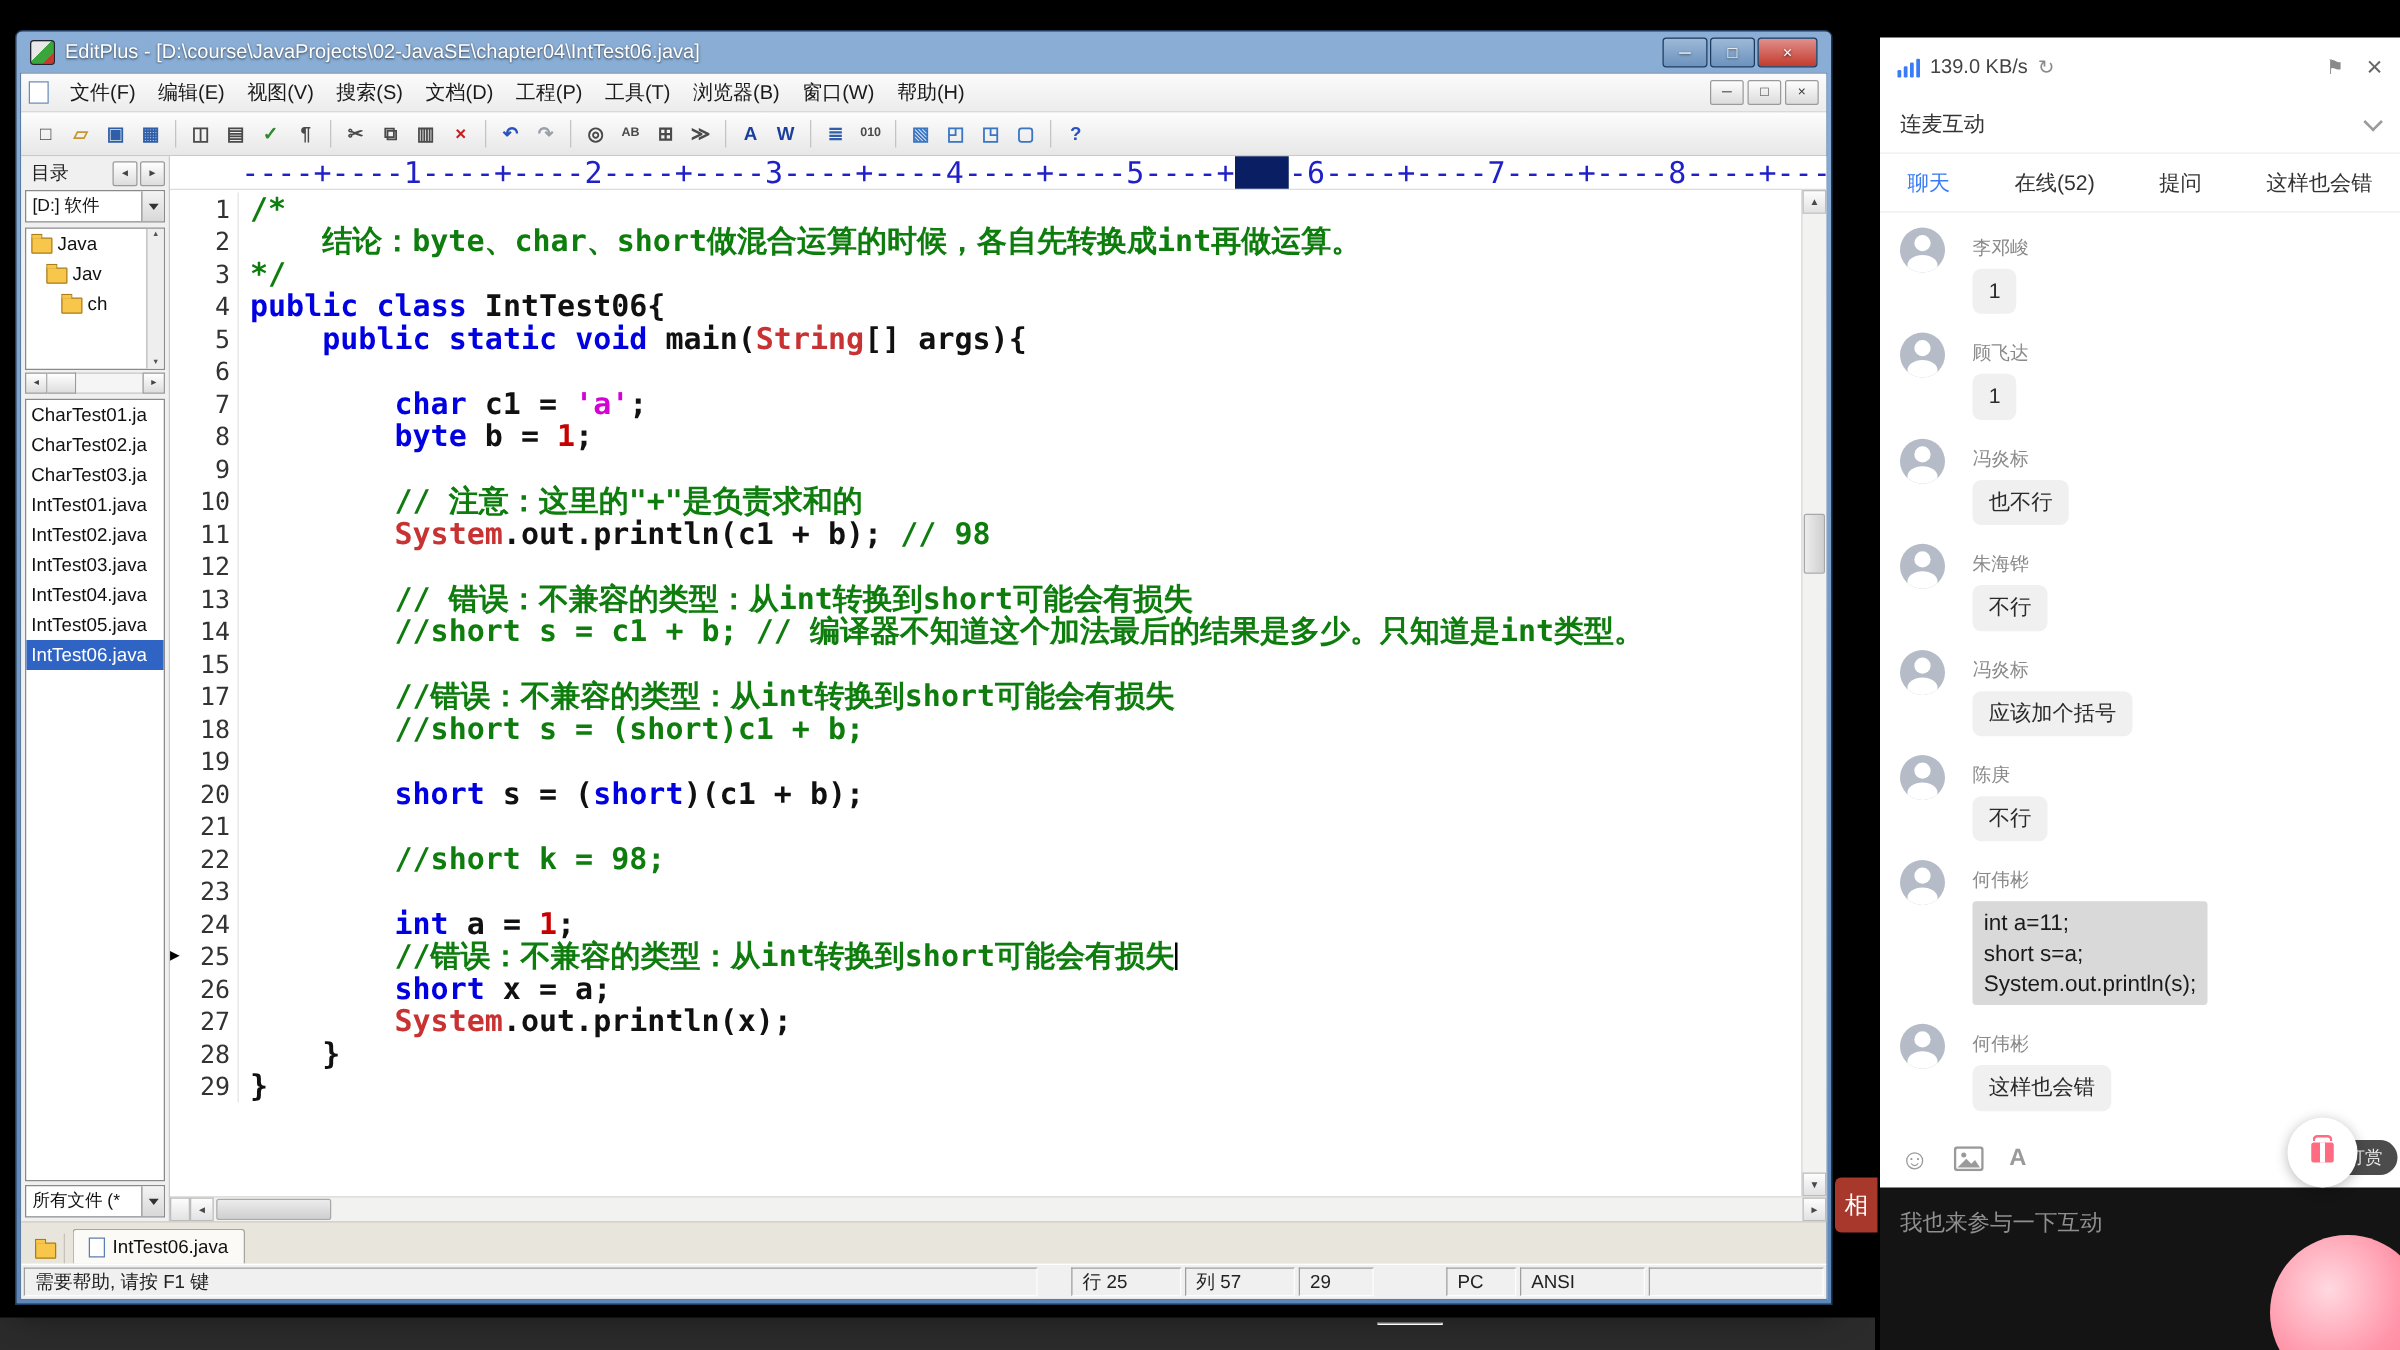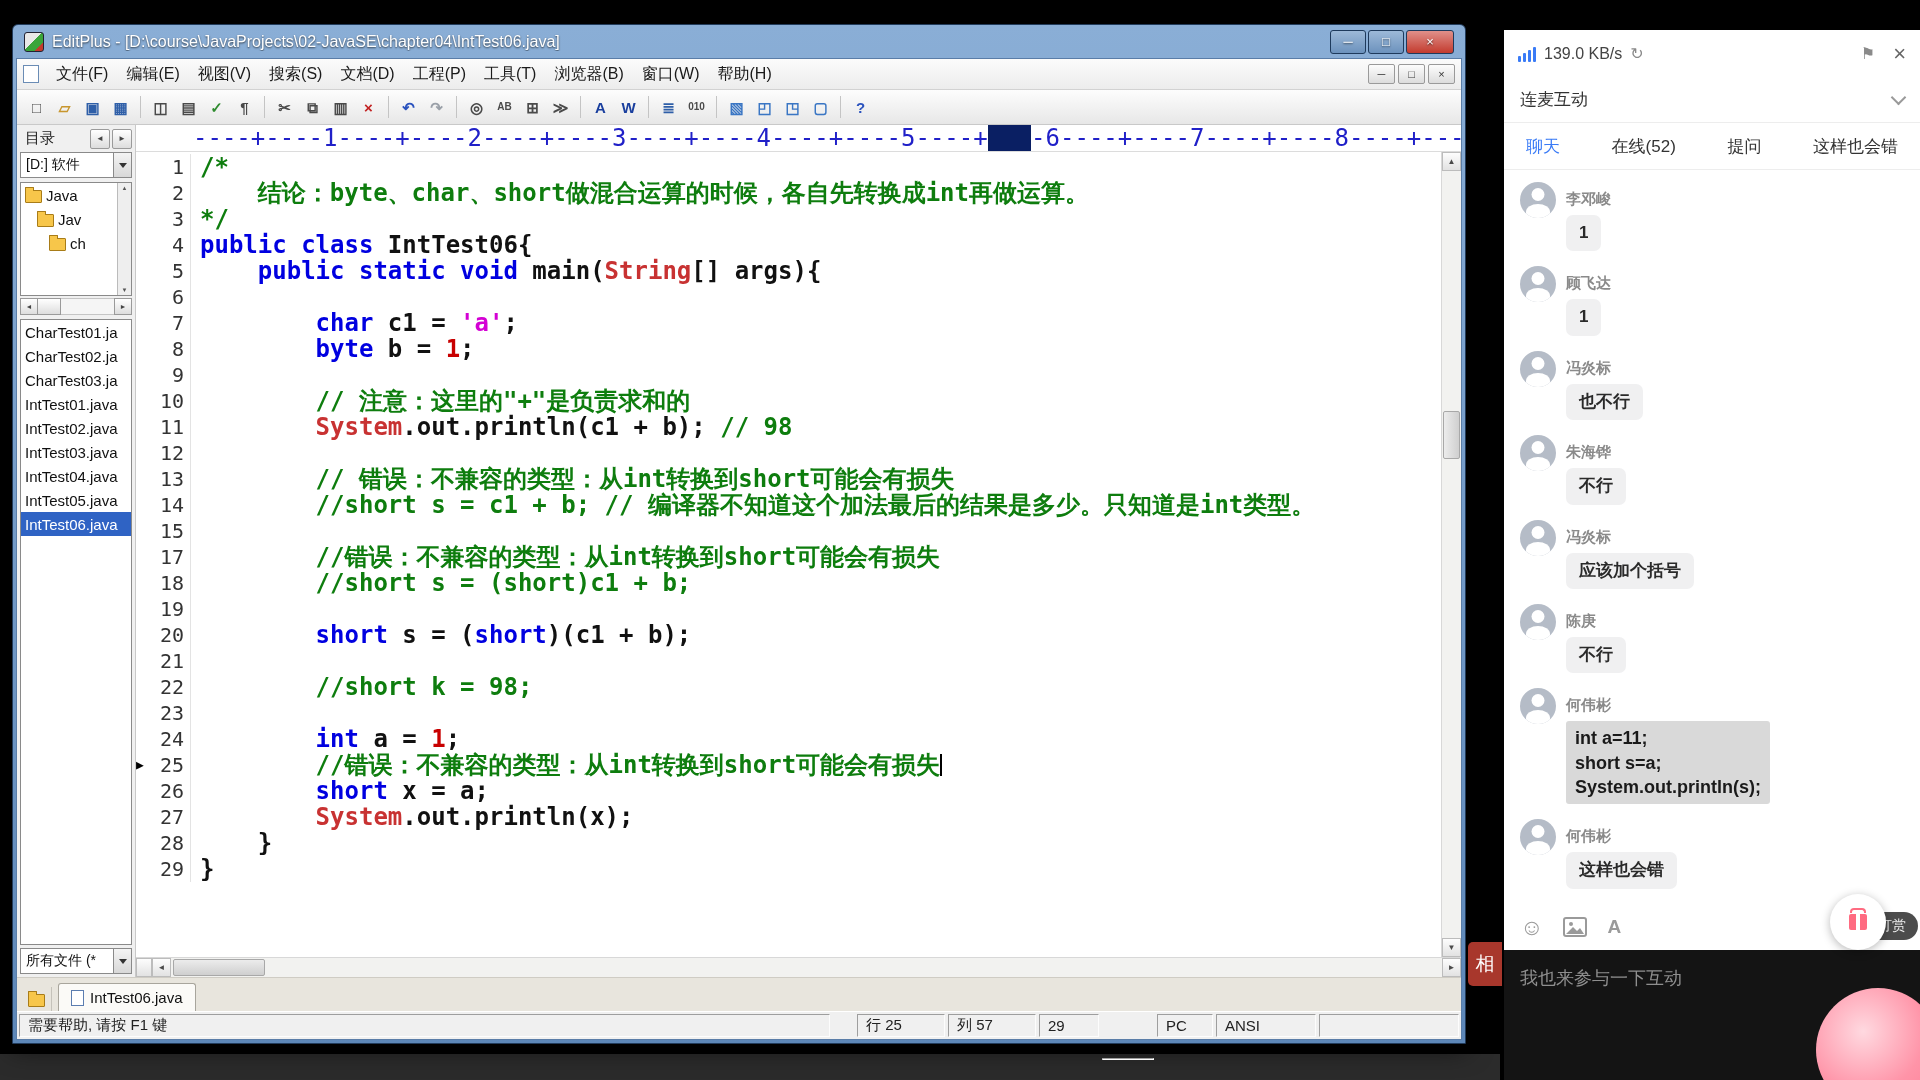--- a/index.html
+++ b/index.html
@@ -127,21 +127,21 @@
   .close-x{font-size:22px;color:#666;cursor:pointer;line-height:1;}
   .mic-row{height:45px;flex:none;display:flex;align-items:center;padding:0 16px;border-bottom:1px solid #ededed;
     font-size:17px;color:#333;}
   .chev{margin-left:auto;width:9px;height:9px;border-right:2px solid #9a9a9a;border-bottom:2px solid #9a9a9a;
     transform:rotate(45deg);margin-top:-5px;}
   .chat-tabs{height:46px;flex:none;display:flex;align-items:center;justify-content:space-between;padding:0 22px;
     border-bottom:1px solid #ededed;font-size:17px;color:#333;}
   .chat-tab{cursor:pointer;white-space:nowrap;}
   .chat-tab.active{color:#3a7bf6;}
   .chat-messages{flex:1;min-height:0;overflow:hidden;padding:12px 16px 0;}
-  .msg{display:flex;gap:10px;margin-bottom:15px;font-weight:bold;}
+  .msg{display:flex;gap:22px;margin-bottom:15px;}
   .avatar{width:36px;height:36px;border-radius:50%;background:#b5bcc7;position:relative;overflow:hidden;flex:none;}
   .avatar::before{content:"";position:absolute;top:6px;left:50%;transform:translateX(-50%);width:13px;height:13px;
     border-radius:50%;background:#fff;}
   .avatar::after{content:"";position:absolute;top:22px;left:50%;transform:translateX(-50%);width:24px;height:16px;
     border-radius:50% 50% 0 0;background:#fff;}
   .msg-body{padding-top:0;}
   .msg-name{font-size:15px;color:#8a8a8a;padding-top:9px;margin-bottom:9px;line-height:1;}
   .bubble{display:inline-block;background:#f0f0f1;border-radius:7px;padding:8px 13px;font-size:17px;color:#2a2a2a;line-height:1.2;}
   .code-bubble{background:#d9d9d9;font-size:18px;padding:5px 9px;line-height:1.35;border-radius:3px;color:#1a1a1a;}
   .chat-toolbar{height:46px;flex:none;display:flex;align-items:center;gap:20px;padding:0 16px;position:relative;}

